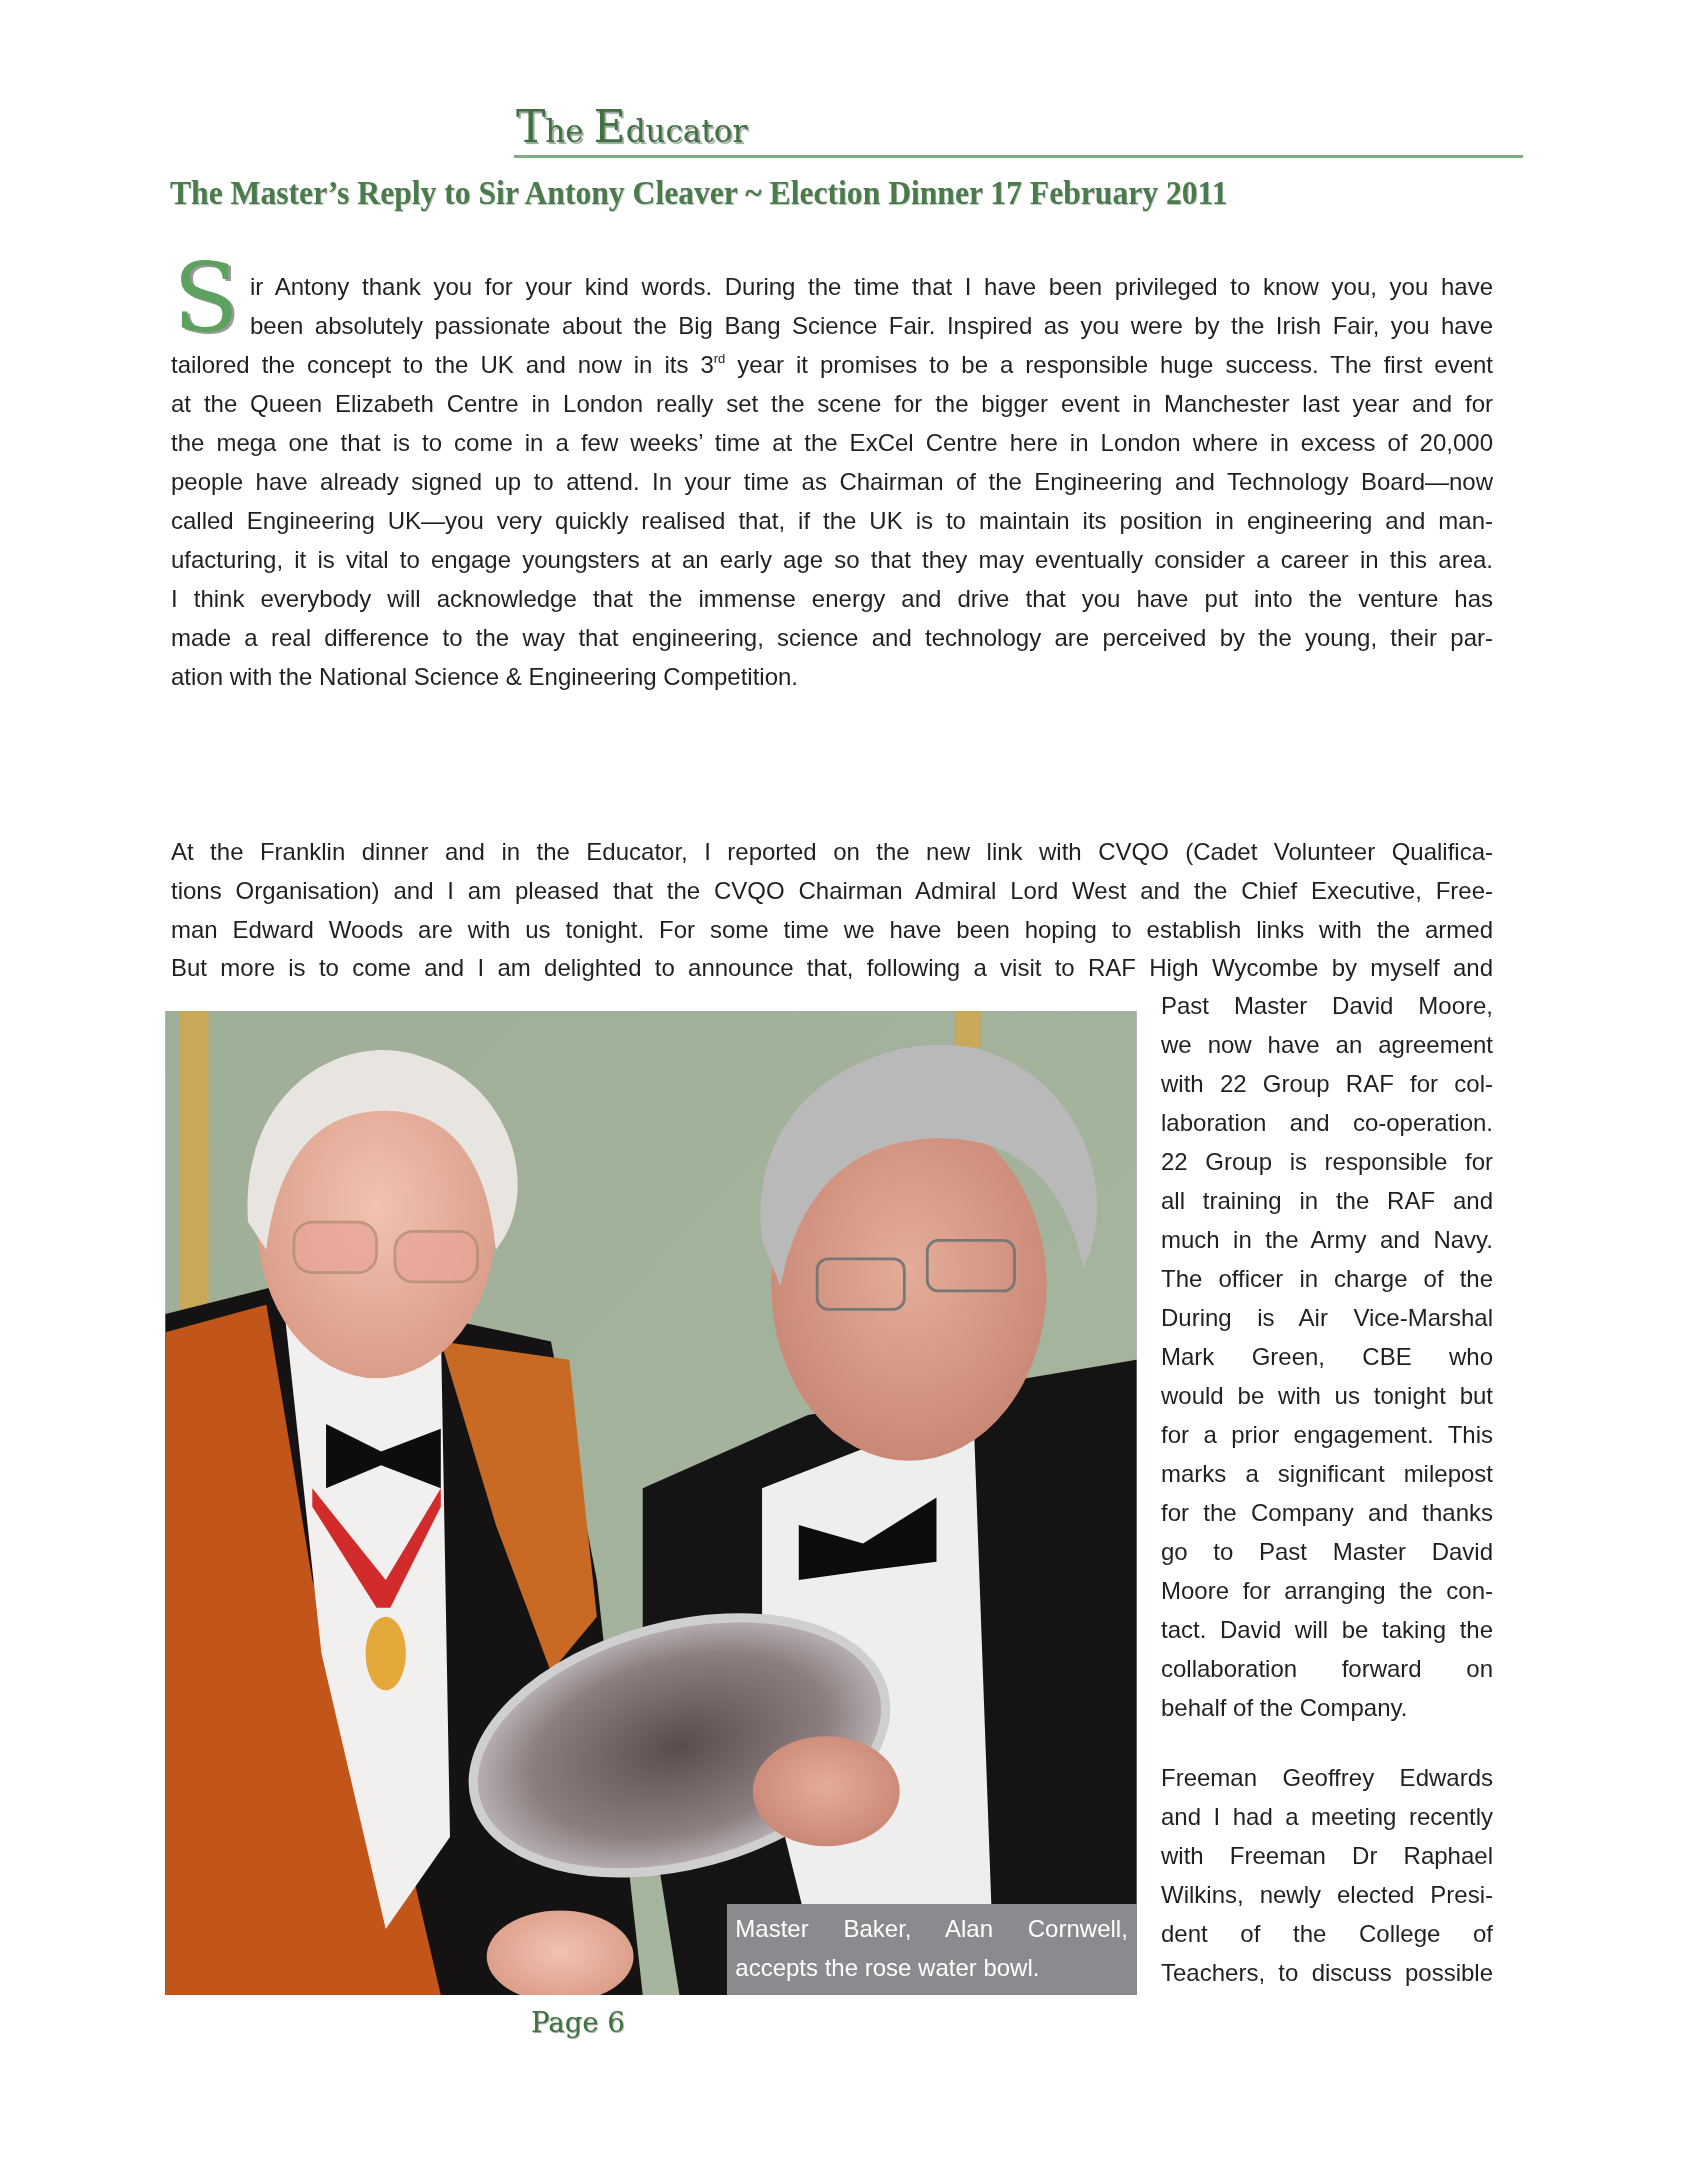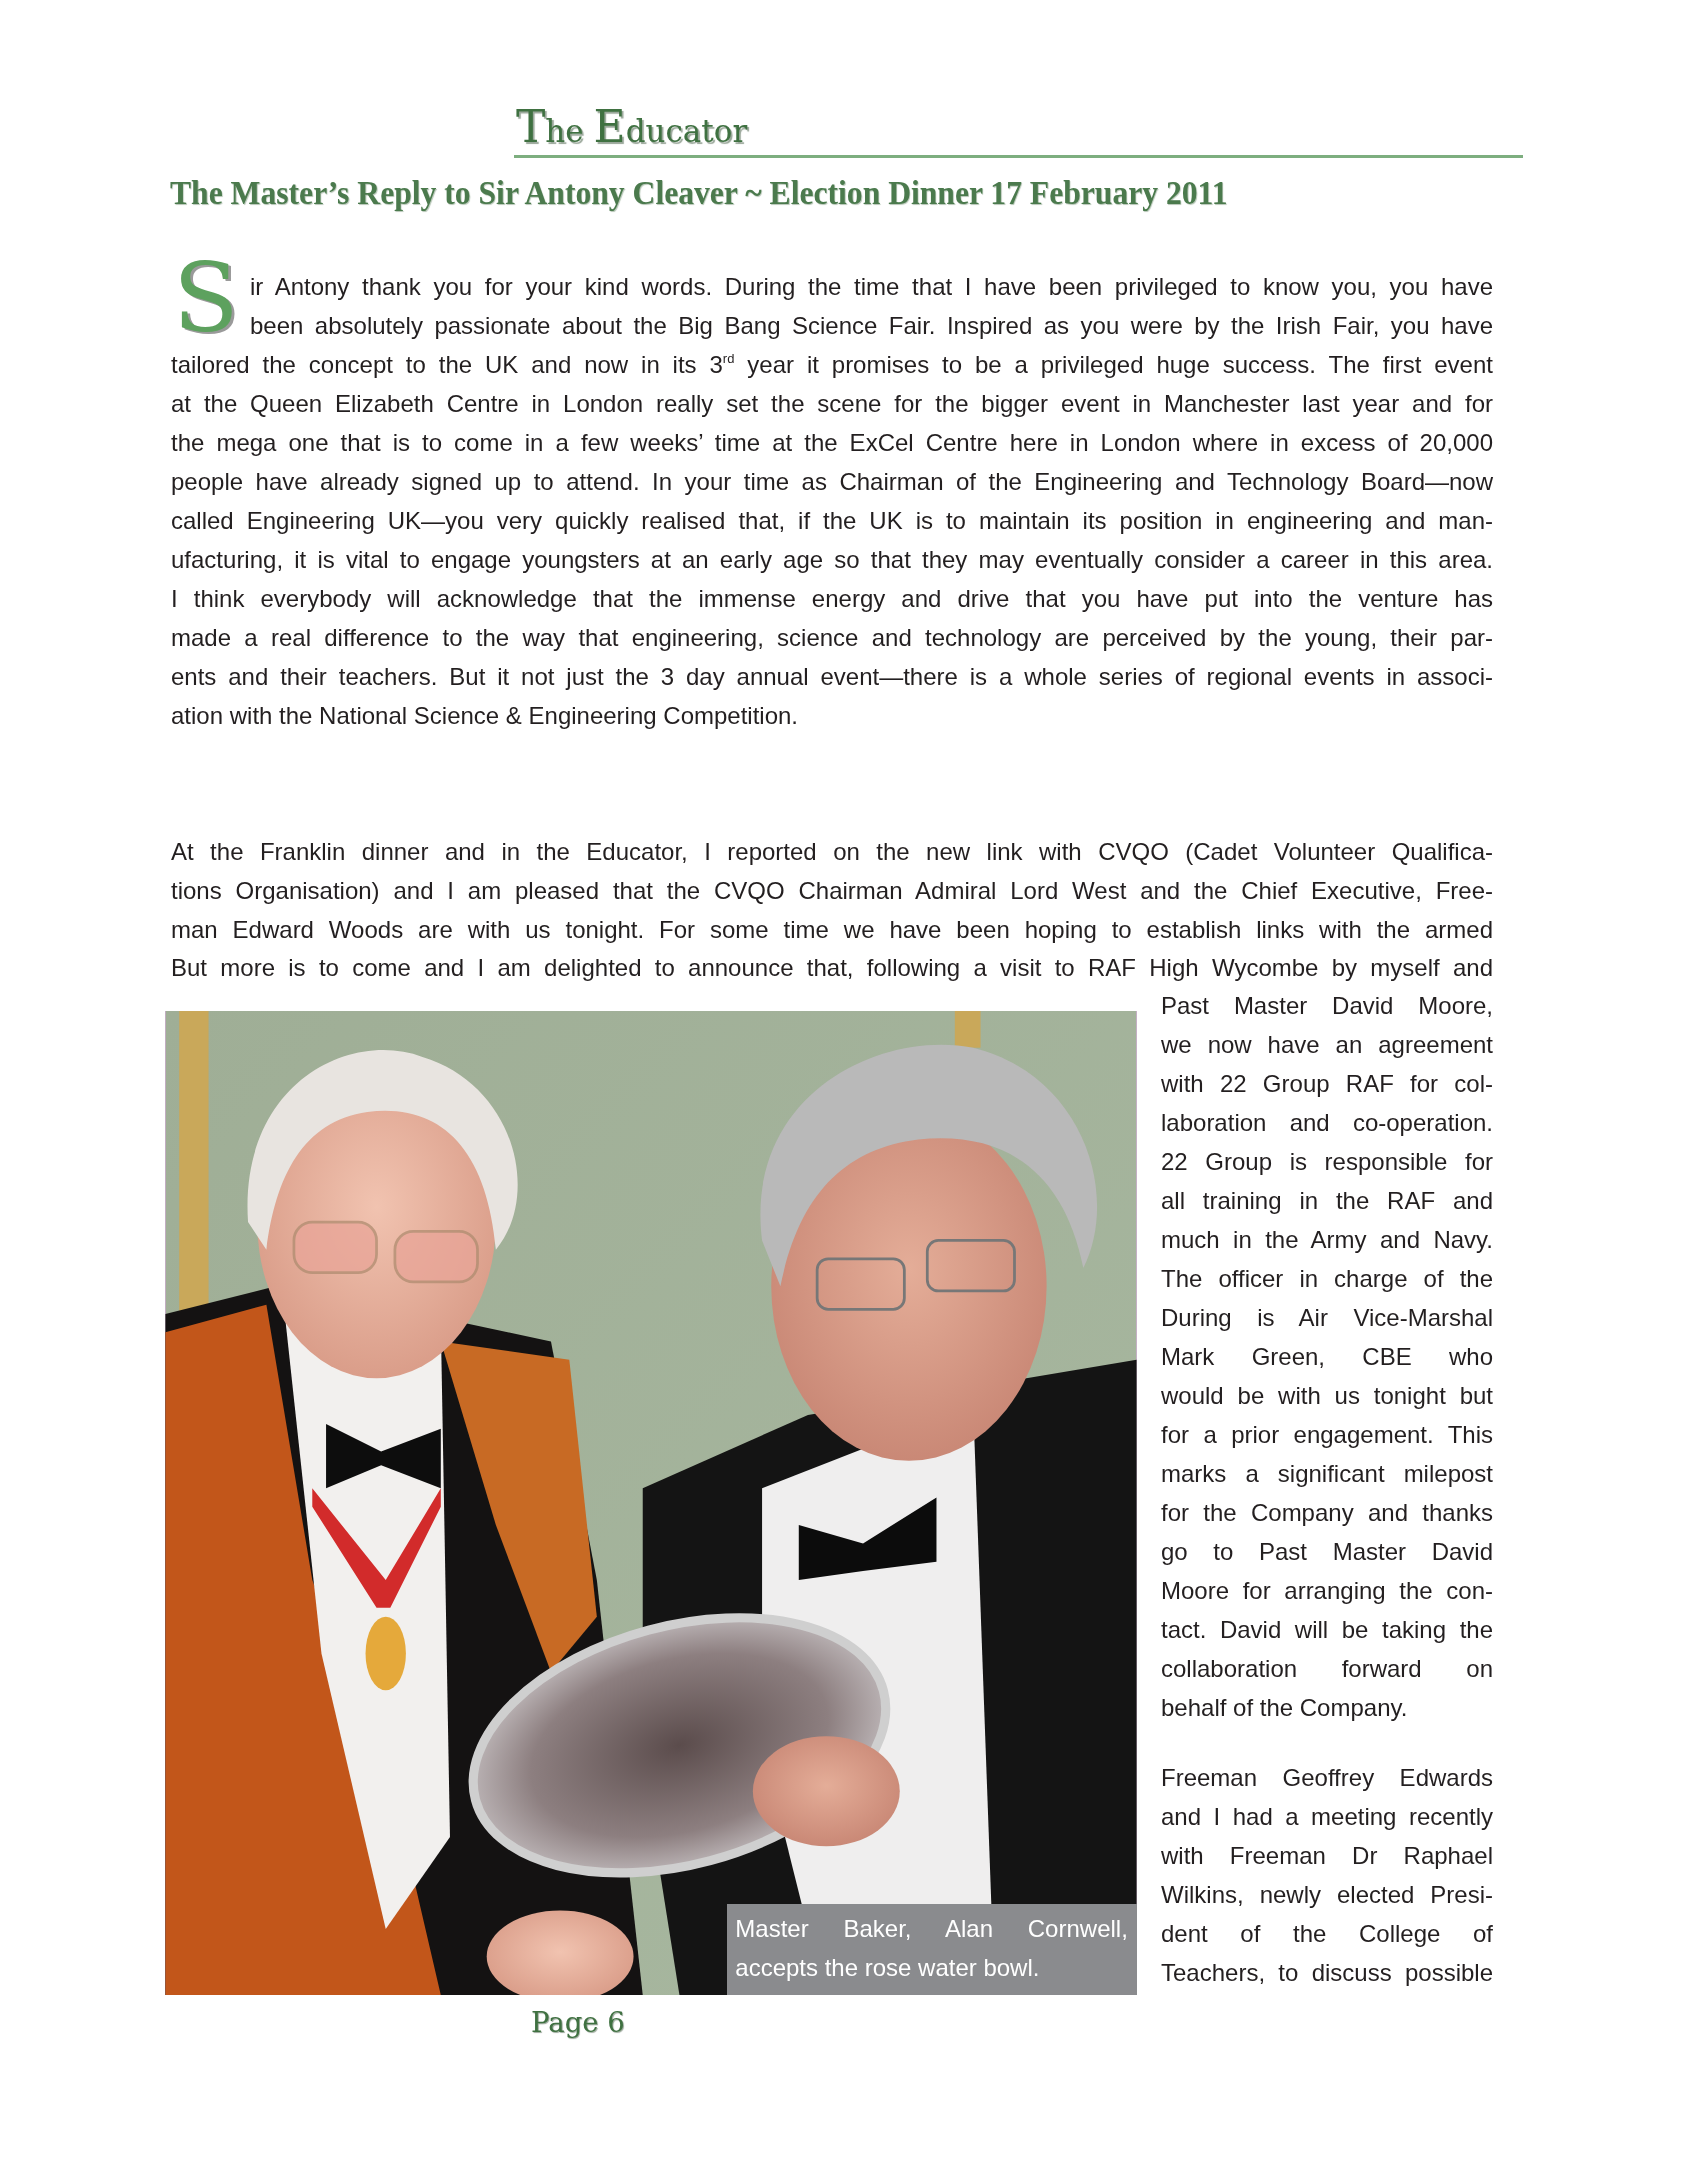--- a/index.html
+++ b/index.html
@@ -52,29 +52,28 @@
   <span class="big">T</span><span>he </span><span class="big">E</span><span>ducator</span>
 </div>
 <div class="rule"></div>
 
 <h1 class="title" style="margin:0">The Master’s Reply to Sir Antony Cleaver ~ Election Dinner 17 February 2011</h1>
 
 <div class="dropcap">S</div>
 <div class="para" id="p1">
     <span class="line indent">ir Antony thank you for your kind words. During the time that I have been privileged to know you, you have</span>
     <span class="line indent">been absolutely passionate about the Big Bang Science Fair. Inspired as you were by the Irish Fair, you have</span>
-    <span class="line"><span>tailored the concept to the UK and now in its 3</span><sup>rd</sup><span> year it promises to be a privileged huge success. The first event</span></span>
+    <span class="line"><span>tailored the concept to the UK and now in its 3</span><sup>rd</sup><span> year it promises to be a responsible huge success. The first event</span></span>
     <span class="line">at the Queen Elizabeth Centre in London really set the scene for the bigger event in Manchester last year and for</span>
     <span class="line">the mega one that is to come in a few weeks’ time at the ExCel Centre here in London where in excess of 20,000</span>
     <span class="line">people have already signed up to attend. In your time as Chairman of the Engineering and Technology Board—now</span>
     <span class="line">called Engineering UK—you very quickly realised that, if the UK is to maintain its position in engineering and man-</span>
     <span class="line">ufacturing, it is vital to engage youngsters at an early age so that they may eventually consider a career in this area.</span>
     <span class="line">I think everybody will acknowledge that the immense energy and drive that you have put into the venture has</span>
     <span class="line">made a real difference to the way that engineering, science and technology are perceived by the young, their par-</span>
-    <span class="line">ents and their teachers. But it not just the 3 day annual event—there is a whole series of regional events in associ-</span>
     <span class="line last">ation with the National Science &amp; Engineering Competition.</span>
   </div>
 <div class="para" id="p2">
     <span class="line">At the Franklin dinner and in the Educator, I reported on the new link with CVQO (Cadet Volunteer Qualifica-</span>
     <span class="line">tions Organisation) and I am pleased that the CVQO Chairman Admiral Lord West and the Chief Executive, Free-</span>
     <span class="line">man Edward Woods are with us tonight. For some time we have been hoping to establish links with the armed</span>
   </div>
 <div class="para" id="p3">
     <span class="line">But more is to come and I am delighted to announce that, following a visit to RAF High Wycombe by myself and</span>
   </div>

